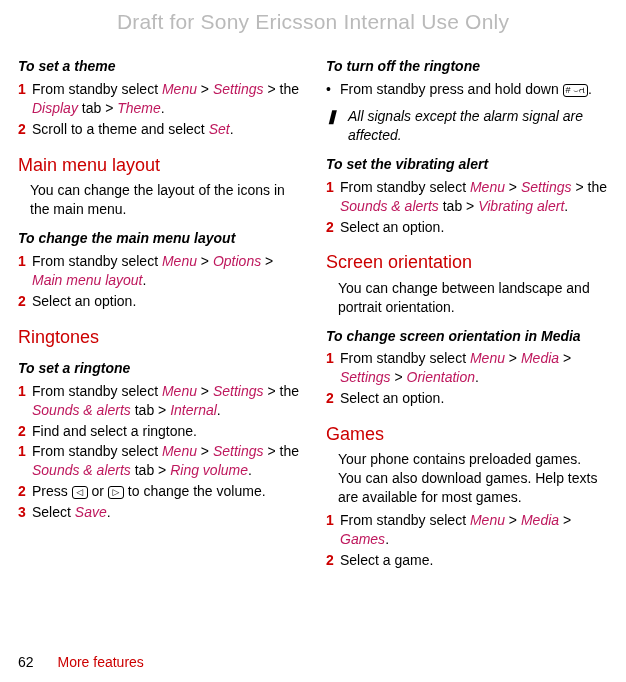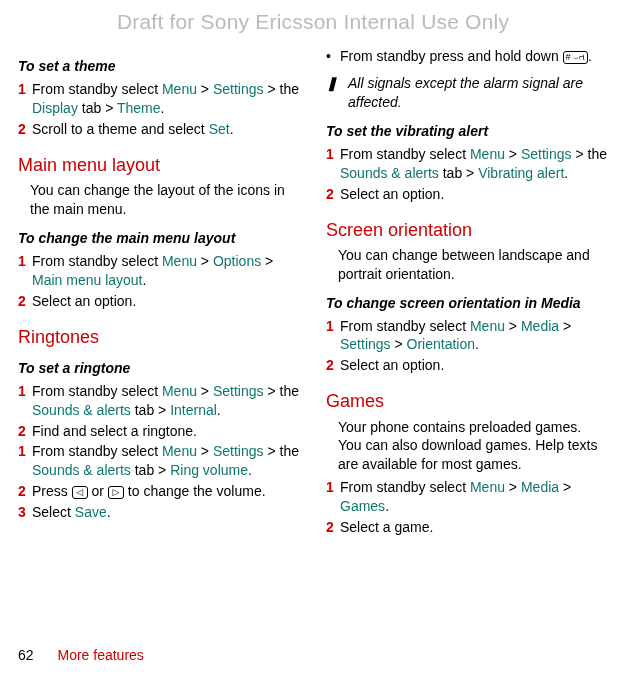--- a/index.html
+++ b/index.html
@@ -51,21 +51,21 @@
     display: flex;
     margin-bottom: 2px;
   }
   .step-num {
     color: #cc0000;
     font-weight: bold;
     width: 14px;
     flex-shrink: 0;
   }
   .step-text { flex: 1; }
-  .red { color: #0f766e; }
+  .red { color: #be185d; font-style: italic; }
   .bullet-row {
     display: flex;
     margin-bottom: 2px;
   }
   .bullet-dot {
     width: 14px;
     flex-shrink: 0;
     color: #000;
   }
   .note-row {
@@ -74,21 +74,21 @@
     margin-bottom: 10px;
     font-style: italic;
   }
   .note-icon {
     width: 22px;
     flex-shrink: 0;
     font-size: 14px;
   }
   .footer {
     position: absolute;
-    bottom: 17px;
+    bottom: 10px;
     left: 18px;
     font-size: 14px;
     color: #000;
   }
   .footer .sect { color: #cc0000; margin-left: 20px; }
   .icon-box {
     display: inline-block;
     border: 1px solid #000;
     border-radius: 3px;
     font-size: 9px;
@@ -154,20 +154,21 @@
     </div>
     <div class="step">
       <div class="step-num">3</div>
       <div class="step-text"><span>Select </span><span class="red">Save</span><span>.</span></div>
     </div>
 
   </div>
 
   <div class="col">
 
+    <div class="subhead">To turn off the ringtone</div>
     <div class="bullet-row">
       <div class="bullet-dot">•</div>
       <div class="step-text"><span>From standby press and hold down </span><span class="icon-box"># ⌣ત</span><span>.</span></div>
     </div>
 
     <div class="note-row">
       <div class="note-icon">❚</div>
       <div>All signals except the alarm signal are affected.</div>
     </div>
 

